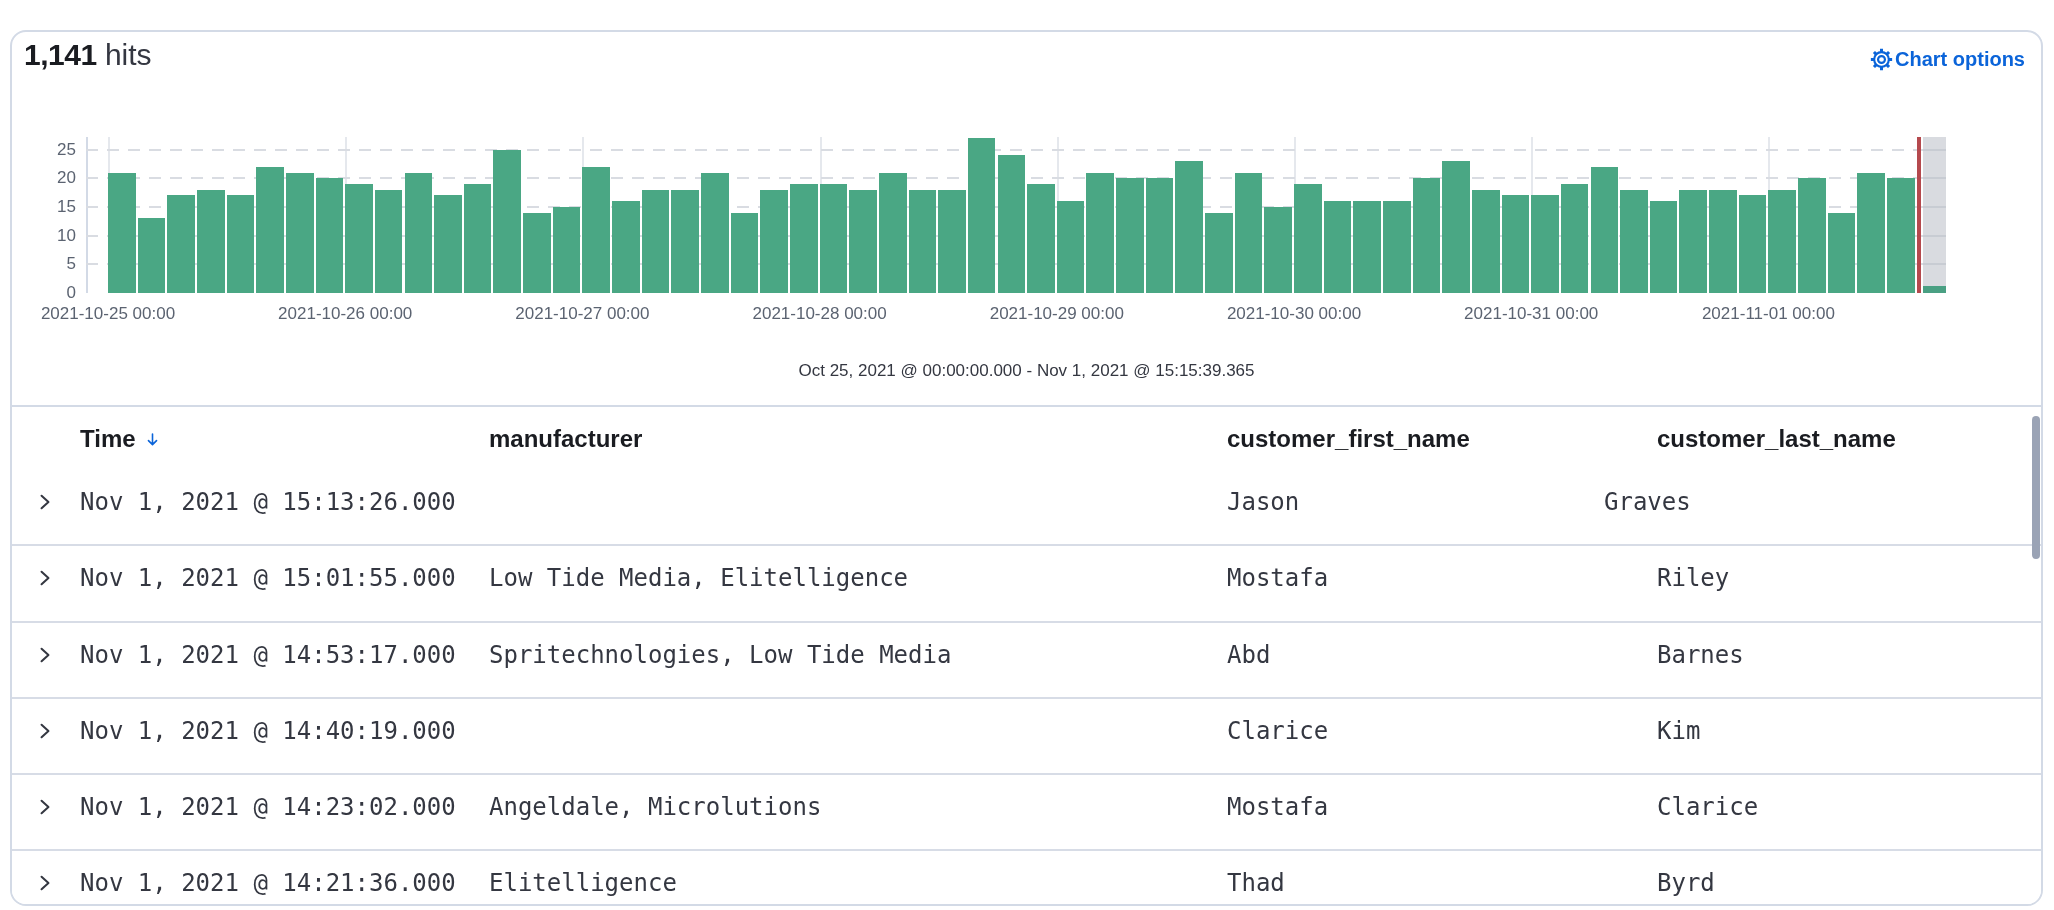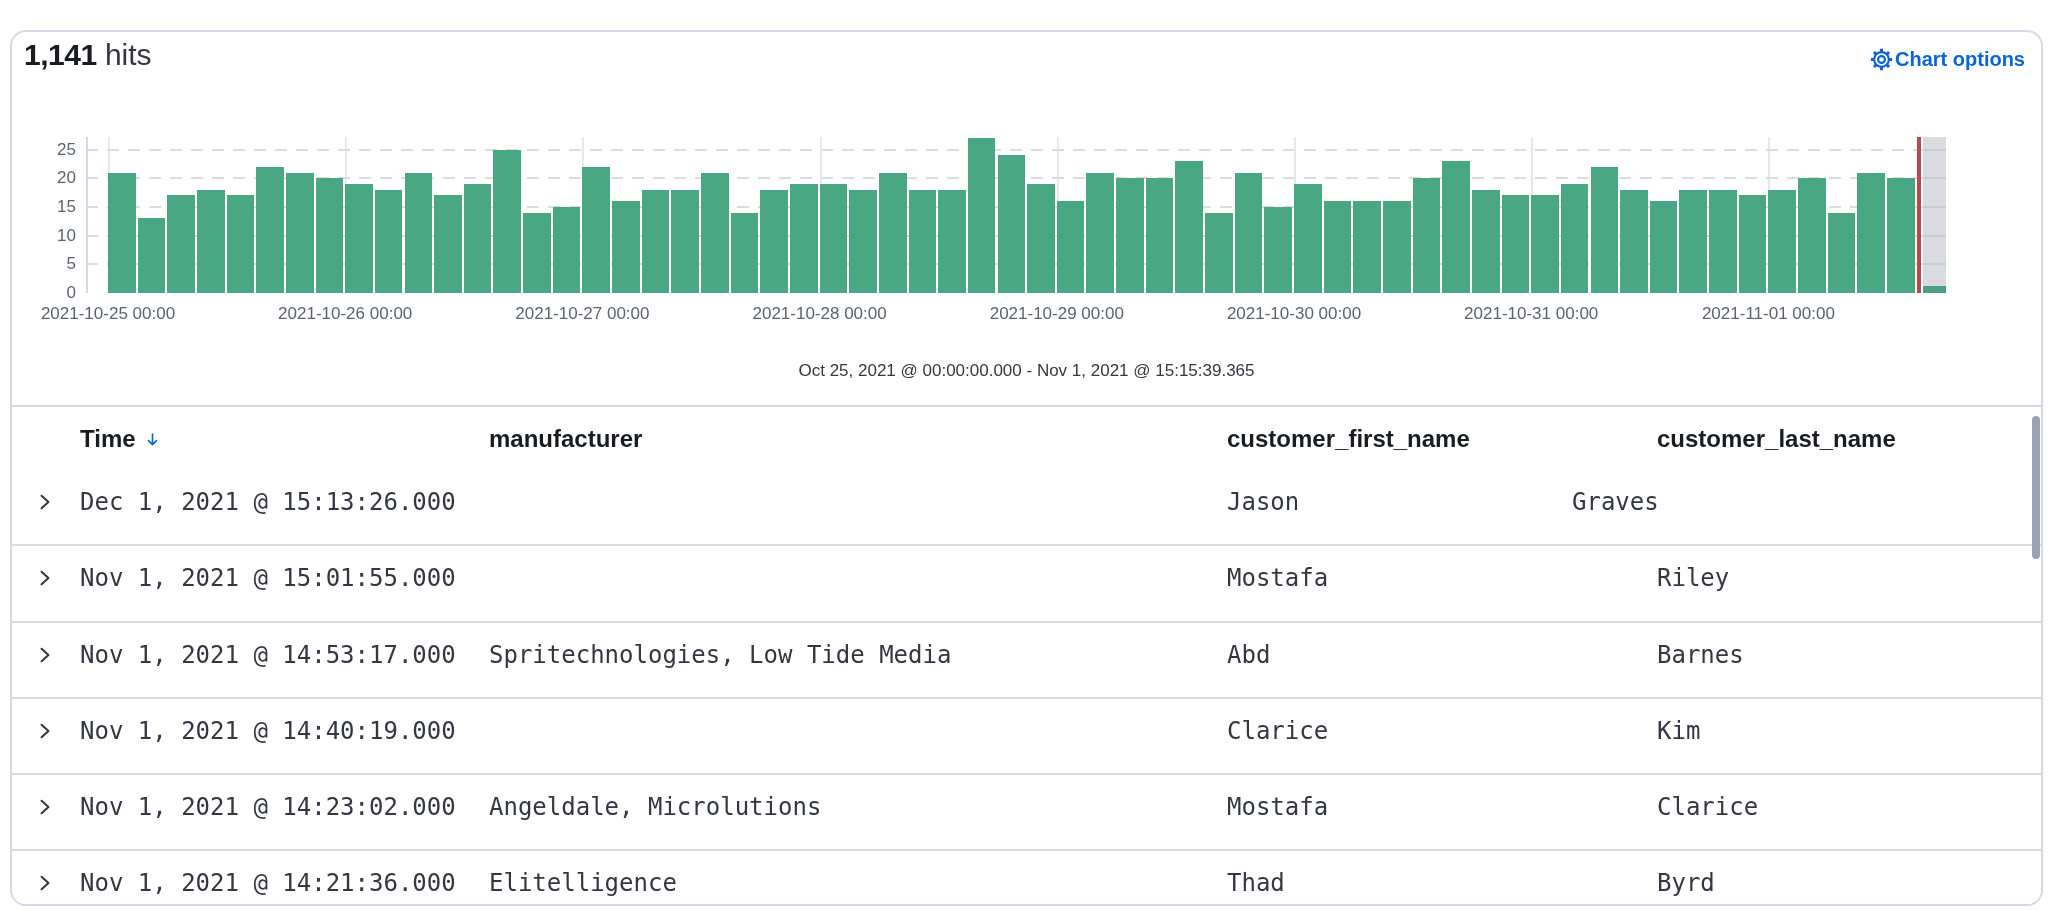--- a/index.html
+++ b/index.html
@@ -203,29 +203,30 @@
     <button class="th" style="left:1645px;">
       <span>customer_last_name</span>
     </button>
   </div>
 
   <div class="rows" id="rows">
       <div class="trow">
         <button class="chev"><svg width="22" height="22" viewBox="0 0 16 16">
             <path d="M5.5 3.5 10.5 8l-5 4.5" stroke="#343741" stroke-width="1.5" fill="none" stroke-linecap="round" stroke-linejoin="round"></path>
           </svg></button>
-        <div class="cell" style="left: 68px;">Dec 1, 2021 @ 15:13:26.000</div>
+        <div class="cell" style="left: 68px;">Nov 1, 2021 @ 15:13:26.000</div>
         <div class="cell" style="left: 1215px;">Jason</div>
-        <div class="cell" style="left: 1560px;">Graves</div>
+        <div class="cell" style="left: 1592px;">Graves</div>
       </div>
       <div class="trow">
         <button class="chev"><svg width="22" height="22" viewBox="0 0 16 16">
             <path d="M5.5 3.5 10.5 8l-5 4.5" stroke="#343741" stroke-width="1.5" fill="none" stroke-linecap="round" stroke-linejoin="round"></path>
           </svg></button>
         <div class="cell" style="left: 68px;">Nov 1, 2021 @ 15:01:55.000</div>
+        <div class="cell" style="left: 477px;">Low Tide Media, Elitelligence</div>
         <div class="cell" style="left: 1215px;">Mostafa</div>
         <div class="cell" style="left: 1645px;">Riley</div>
       </div>
       <div class="trow">
         <button class="chev"><svg width="22" height="22" viewBox="0 0 16 16">
             <path d="M5.5 3.5 10.5 8l-5 4.5" stroke="#343741" stroke-width="1.5" fill="none" stroke-linecap="round" stroke-linejoin="round"></path>
           </svg></button>
         <div class="cell" style="left: 68px;">Nov 1, 2021 @ 14:53:17.000</div>
         <div class="cell" style="left: 477px;">Spritechnologies, Low Tide Media</div>
         <div class="cell" style="left: 1215px;">Abd</div>

